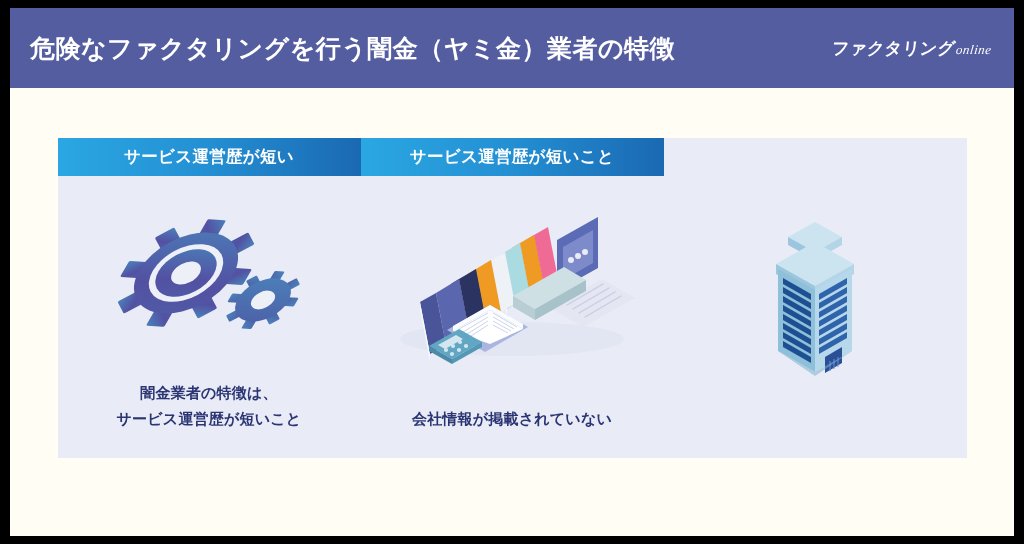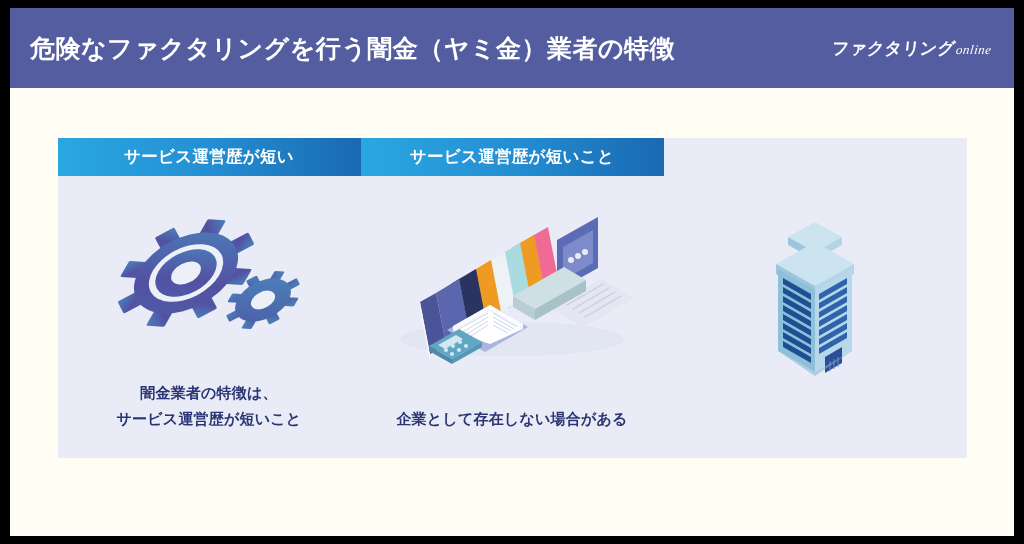--- a/index.html
+++ b/index.html
@@ -283,21 +283,21 @@
                   <circle cx="66" cy="133" r="2.1"></circle>
                 <circle cx="73" cy="129" r="2.1"></circle>
                   <circle cx="65" cy="141" r="2.1"></circle>
                 <circle cx="72" cy="137" r="2.1"></circle>
                   <circle cx="79" cy="133" r="2.1"></circle>
               </g>
             </g>
           </svg>
         </div>
         <div class="card-body-text">
-          <span class="line">企業として存在しない場合がある</span>
+          <span class="line">会社情報が掲載されていない</span>
         </div>
       </div>
 
       <div class="card">
         <div class="card-art">
           <svg width="170" height="165" viewBox="0 0 170 165">
 
             <path d="M85,6 L112,21 L85,36 L58,21 Z" fill="#cbe4f0"></path>
             <path d="M58,21 L85,36 L85,44 L58,29 Z" fill="#9cc6dd"></path>
             <path d="M85,36 L112,21 L112,29 L85,44 Z" fill="#b4d5e8"></path>

